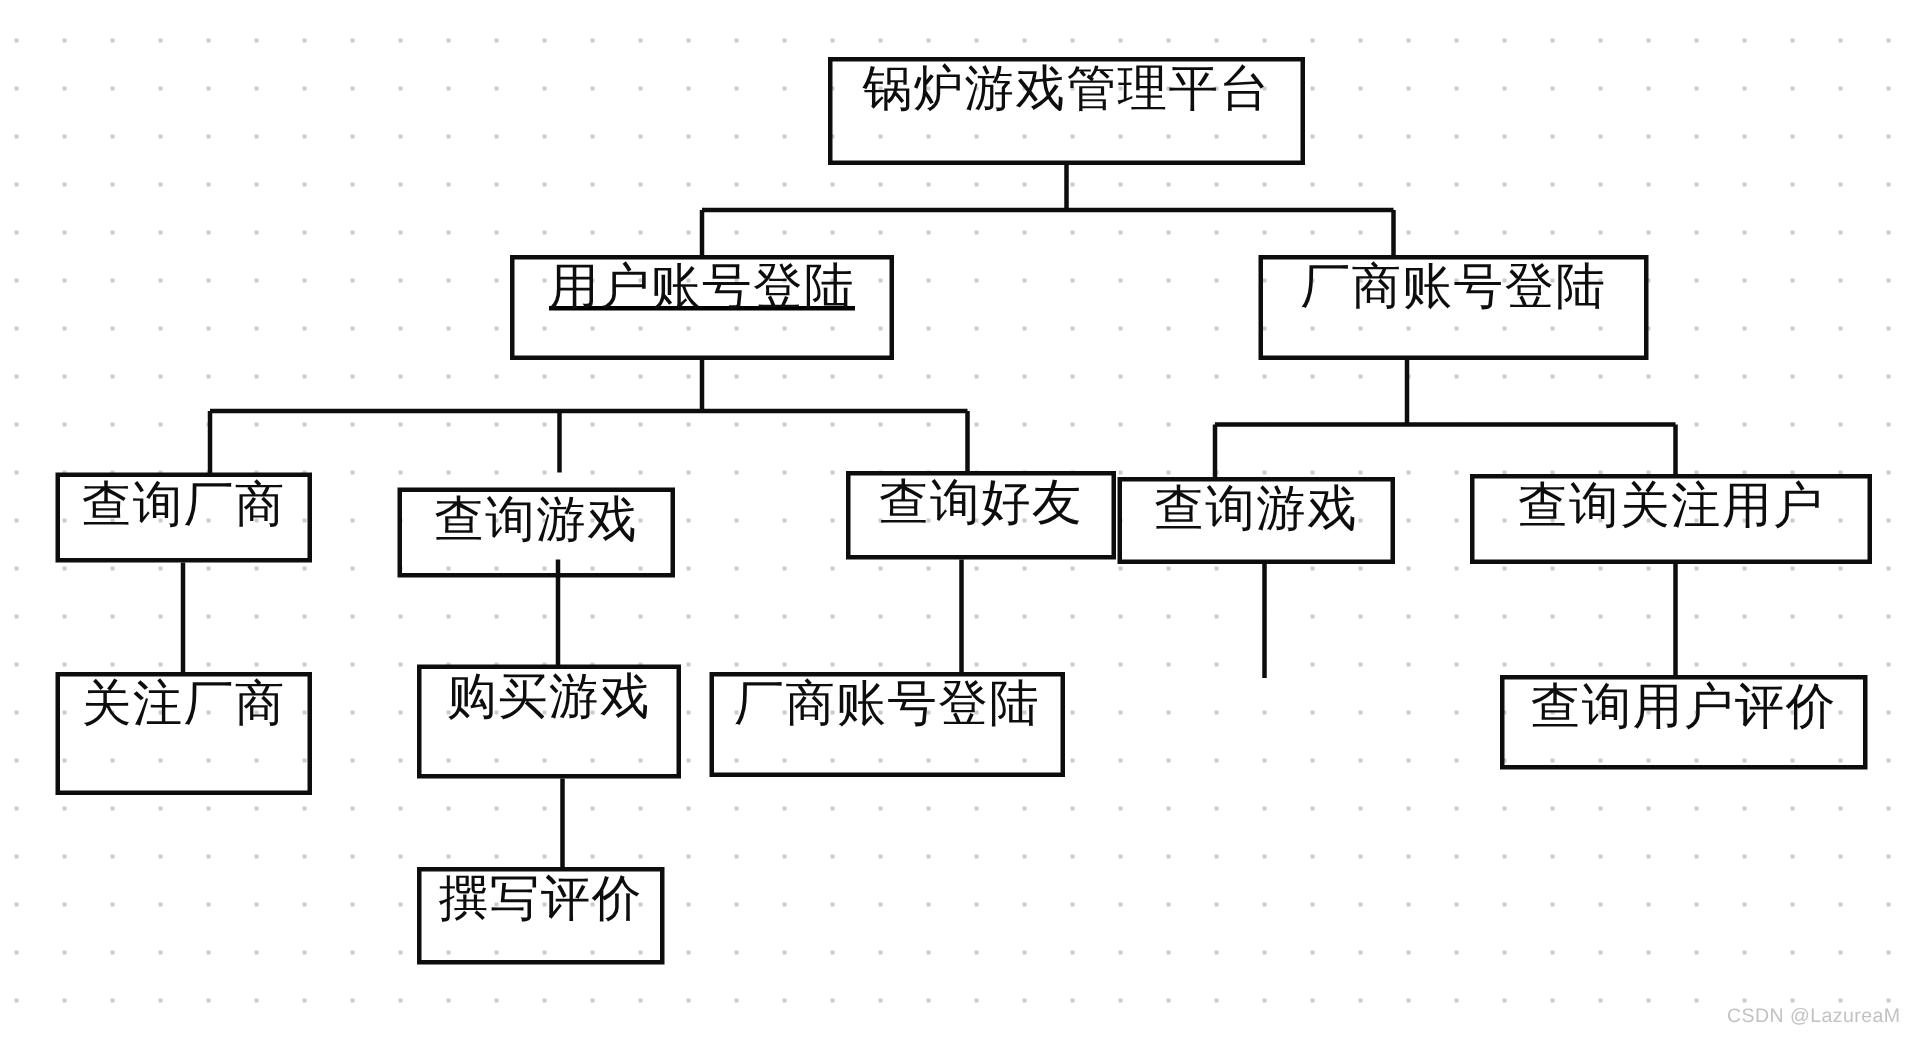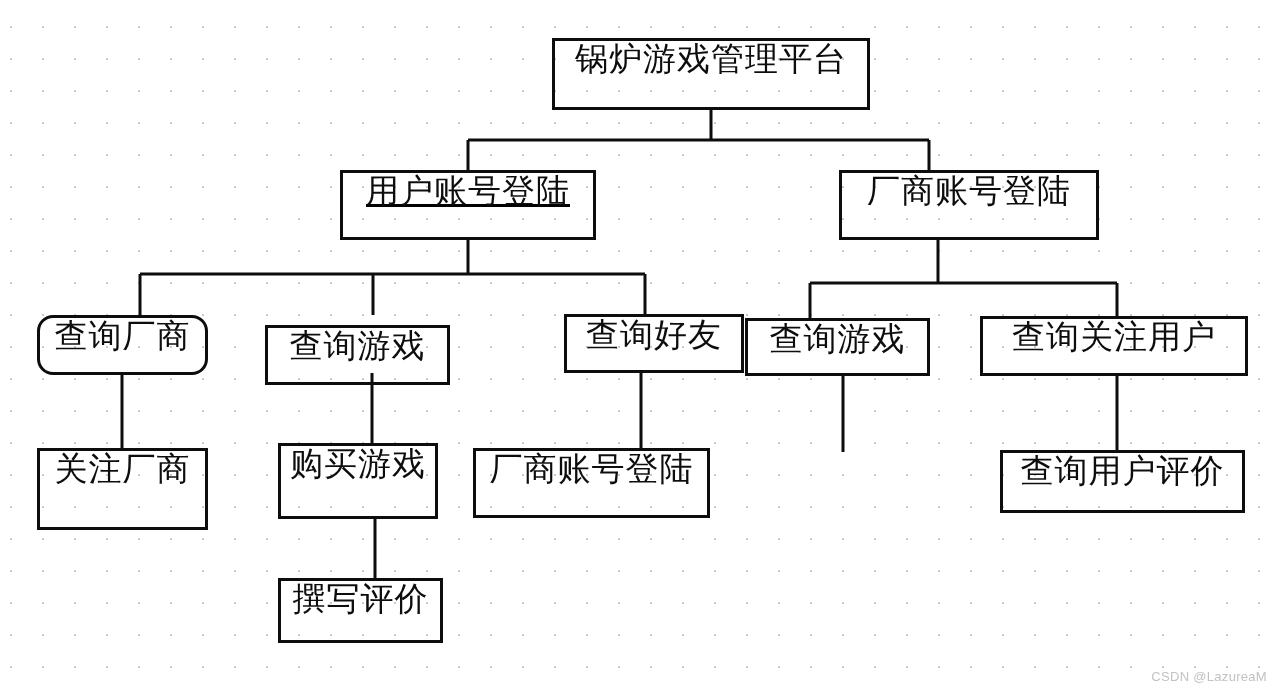--- a/index.html
+++ b/index.html
@@ -81,39 +81,39 @@
   <div id="watermark">CSDN @LazureaM</div>
 <div class="node" style="left: 552px; top: 38px; width: 318px; height: 72px; border-color: rgb(13, 13, 13);">
       <span>锅炉游戏管理平台</span>
     </div>
     <div class="node" style="left: 340px; top: 170px; width: 256px; height: 70px; border-color: rgb(13, 13, 13); text-decoration: underline;">
       <span>用户账号登陆</span>
     </div>
     <div class="node" style="left: 798px; top: 170px; width: 260px; height: 70px; border-color: rgb(13, 13, 13); margin-left: 41px;">
       <span>厂商账号登陆</span>
     </div>
-    <div class="node" style="left: 37px; top: 315px; width: 171px; height: 60px; border-color: rgb(13, 13, 13); border-radius: 16px;">
+    <div class="node" style="left: 37px; top: 315px; width: 171px; height: 60px; border-color: rgb(13, 13, 13);">
       <span>查询厂商</span>
     </div>
     <div class="node" style="left: 265px; top: 313px; width: 185px; height: 60px; border-color: rgb(13, 13, 13); margin-top: 12px;">
       <span>查询游戏</span>
     </div>
     <div class="node" style="left: 520px; top: 314px; width: 180px; height: 59px; border-color: rgb(13, 13, 13); margin-left: 44px;">
       <span>查询好友</span>
     </div>
     <div class="node" style="left: 745px; top: 318px; width: 185px; height: 58px; border-color: rgb(13, 13, 13);">
       <span>查询游戏</span>
     </div>
     <div class="node" style="left: 980px; top: 316px; width: 268px; height: 60px; border-color: rgb(13, 13, 13);">
       <span>查询关注用户</span>
     </div>
     <div class="node" style="left: 37px; top: 448px; width: 171px; height: 82px; border-color: rgb(13, 13, 13);">
       <span>关注厂商</span>
     </div>
-    <div class="node" style="left: 278px; top: 443px; width: 160px; height: 76px; border-color: rgb(13, 13, 13);">
+    <div class="node" style="left: 278px; top: 443px; width: 176px; height: 76px; border-color: rgb(13, 13, 13);">
       <span>购买游戏</span>
     </div>
     <div class="node" style="left: 473px; top: 448px; width: 237px; height: 70px; border-color: rgb(13, 13, 13);">
       <span>厂商账号登陆</span>
     </div>
     <div class="node" style="left: 1000px; top: 450px; width: 245px; height: 63px; border-color: rgb(13, 13, 13);">
       <span>查询用户评价</span>
     </div>
     <div class="node" style="left: 278px; top: 578px; width: 165px; height: 65px; border-color: rgb(13, 13, 13);">
       <span>撰写评价</span>

